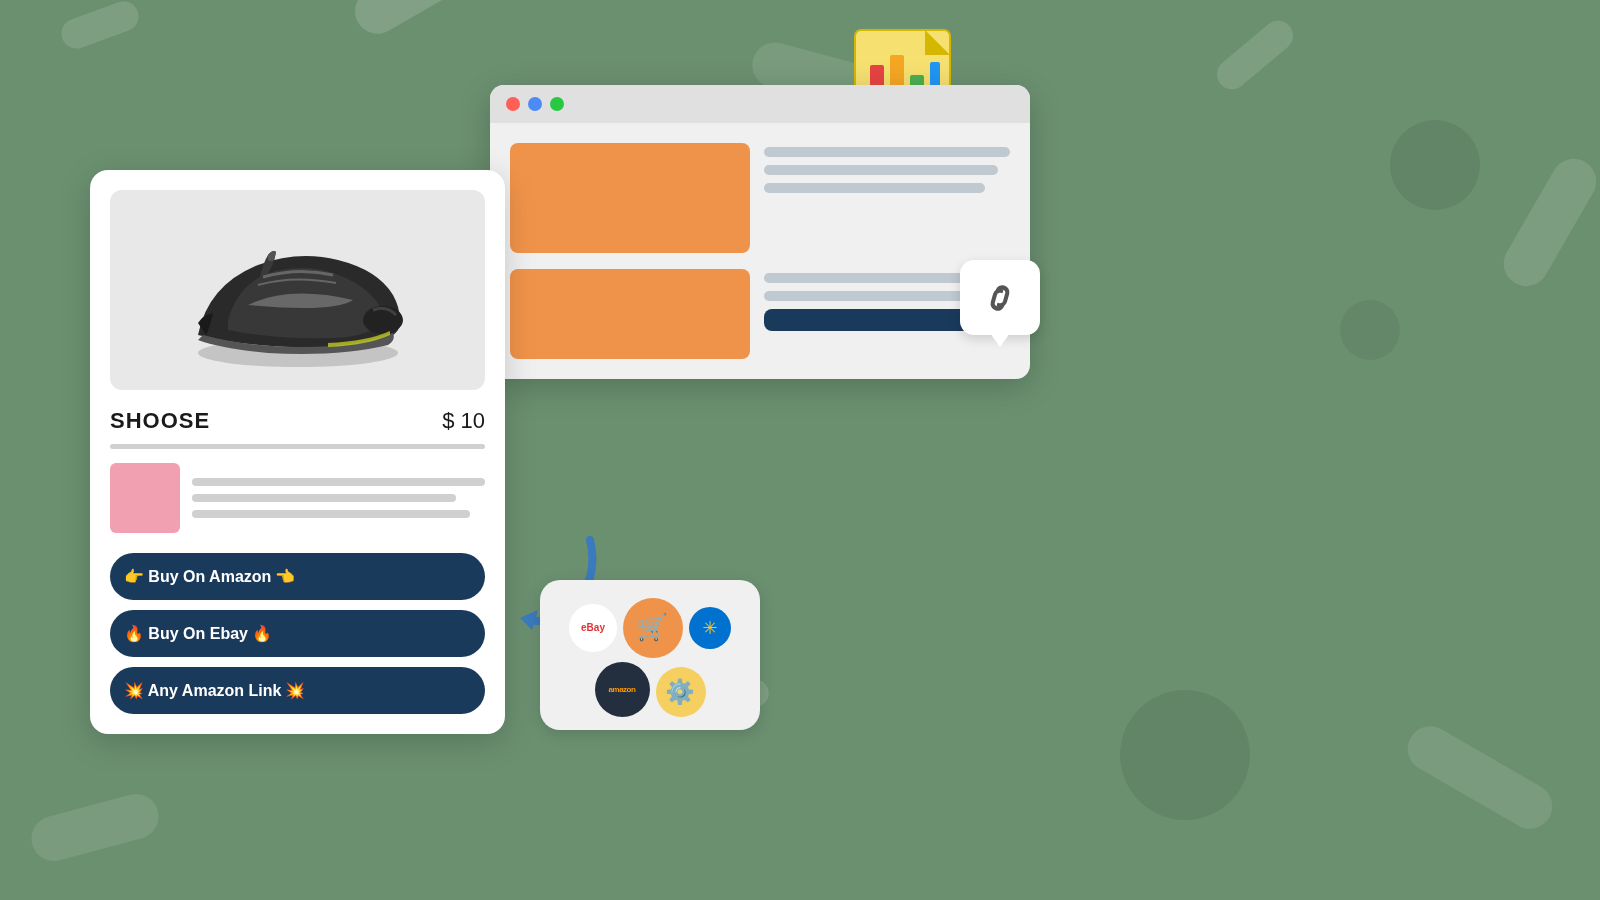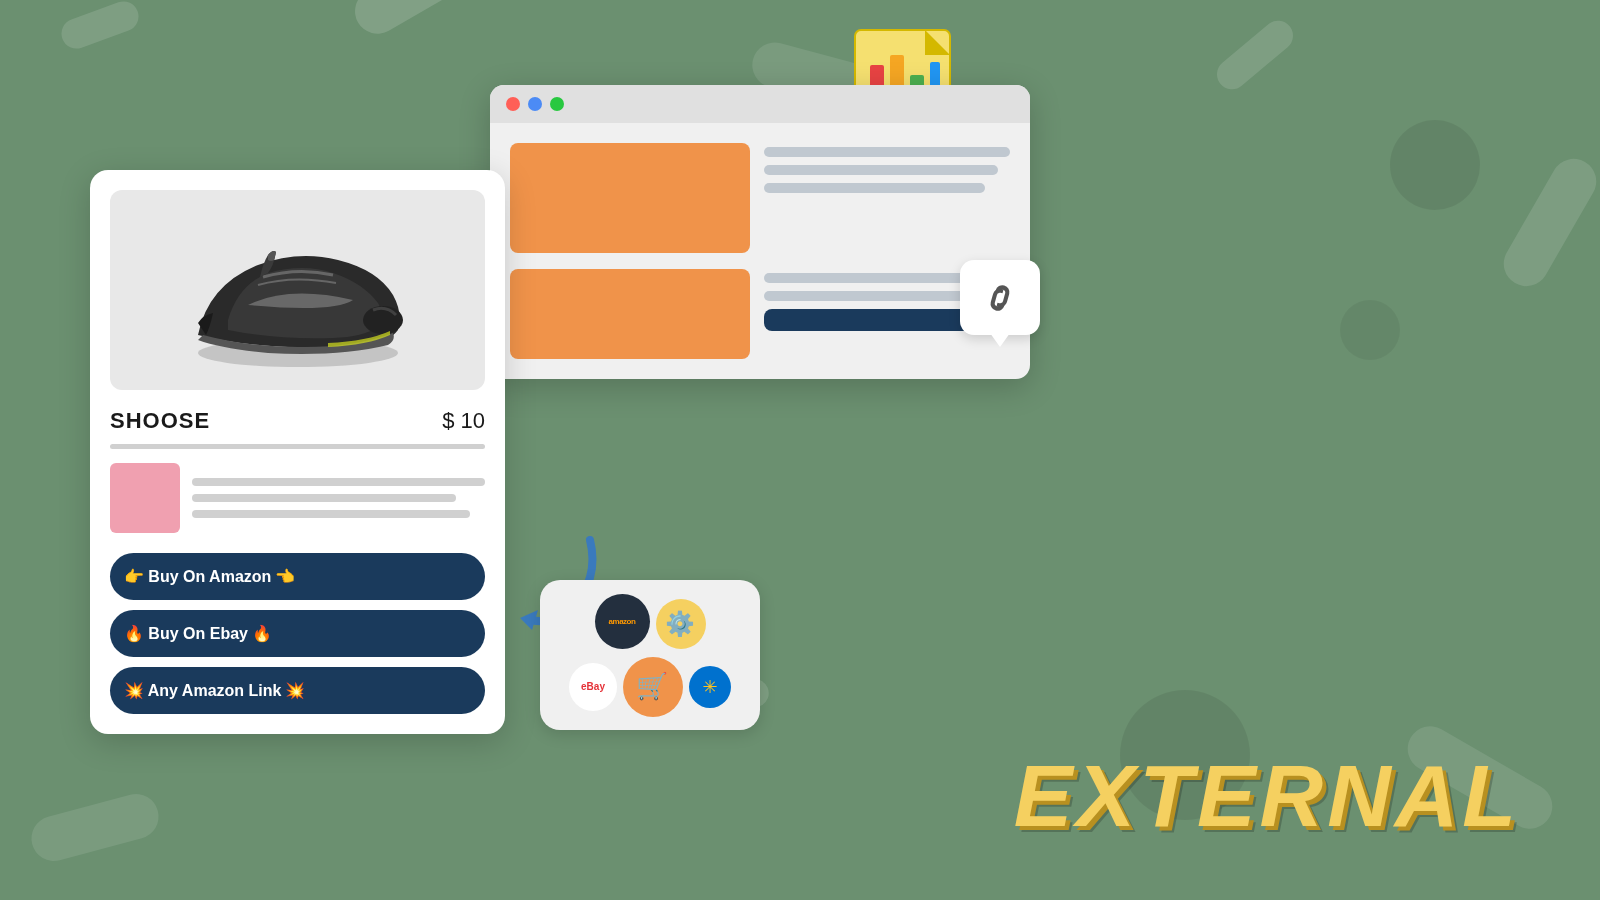--- a/index.html
+++ b/index.html
@@ -500,31 +500,30 @@
   </div>
 
   <svg class="arrow-svg" width="120" height="100" viewBox="0 0 120 100">
     <path d="M80 10 Q90 50 60 80 Q45 95 20 90" stroke="#3a7abd" stroke-width="8" fill="none" stroke-linecap="round"></path>
     <polygon points="10,88 28,80 22,100" fill="#3a7abd"></polygon>
   </svg>
 
   <div class="marketplace-bubble">
 
     <div style="position:relative;display:flex;flex-direction:column;align-items:center;gap:4px;">
+      <div style="display:flex;gap:6px;align-items:center;margin-top:4px;">
+        <div class="mp-ebay" style="color:#e53238;font-weight:900;font-size:10px;">eBay</div>
+        <div class="mp-cart">🛒</div>
+        <div class="mp-walmart">✳</div>
+      </div>
       <div style="display:flex;gap:6px;align-items:flex-end;">
         <div class="mp-amazon" style="font-size:8px;font-weight:900;">
           <span>amazon</span>
         </div>
         <div class="mp-gear">⚙️</div>
       </div>
-      <div style="display:flex;gap:6px;align-items:center;margin-top:4px;">
-        <div class="mp-ebay" style="color:#e53238;font-weight:900;font-size:10px;">eBay</div>
-        <div class="mp-cart">🛒</div>
-        <div class="mp-walmart">✳</div>
-      </div>
     </div>
   </div>
 
   <div class="external-links-text">
-    <span class="el-line1">EXTERNAL</span>
   </div>
 
 </div>
 
 </body></html>

